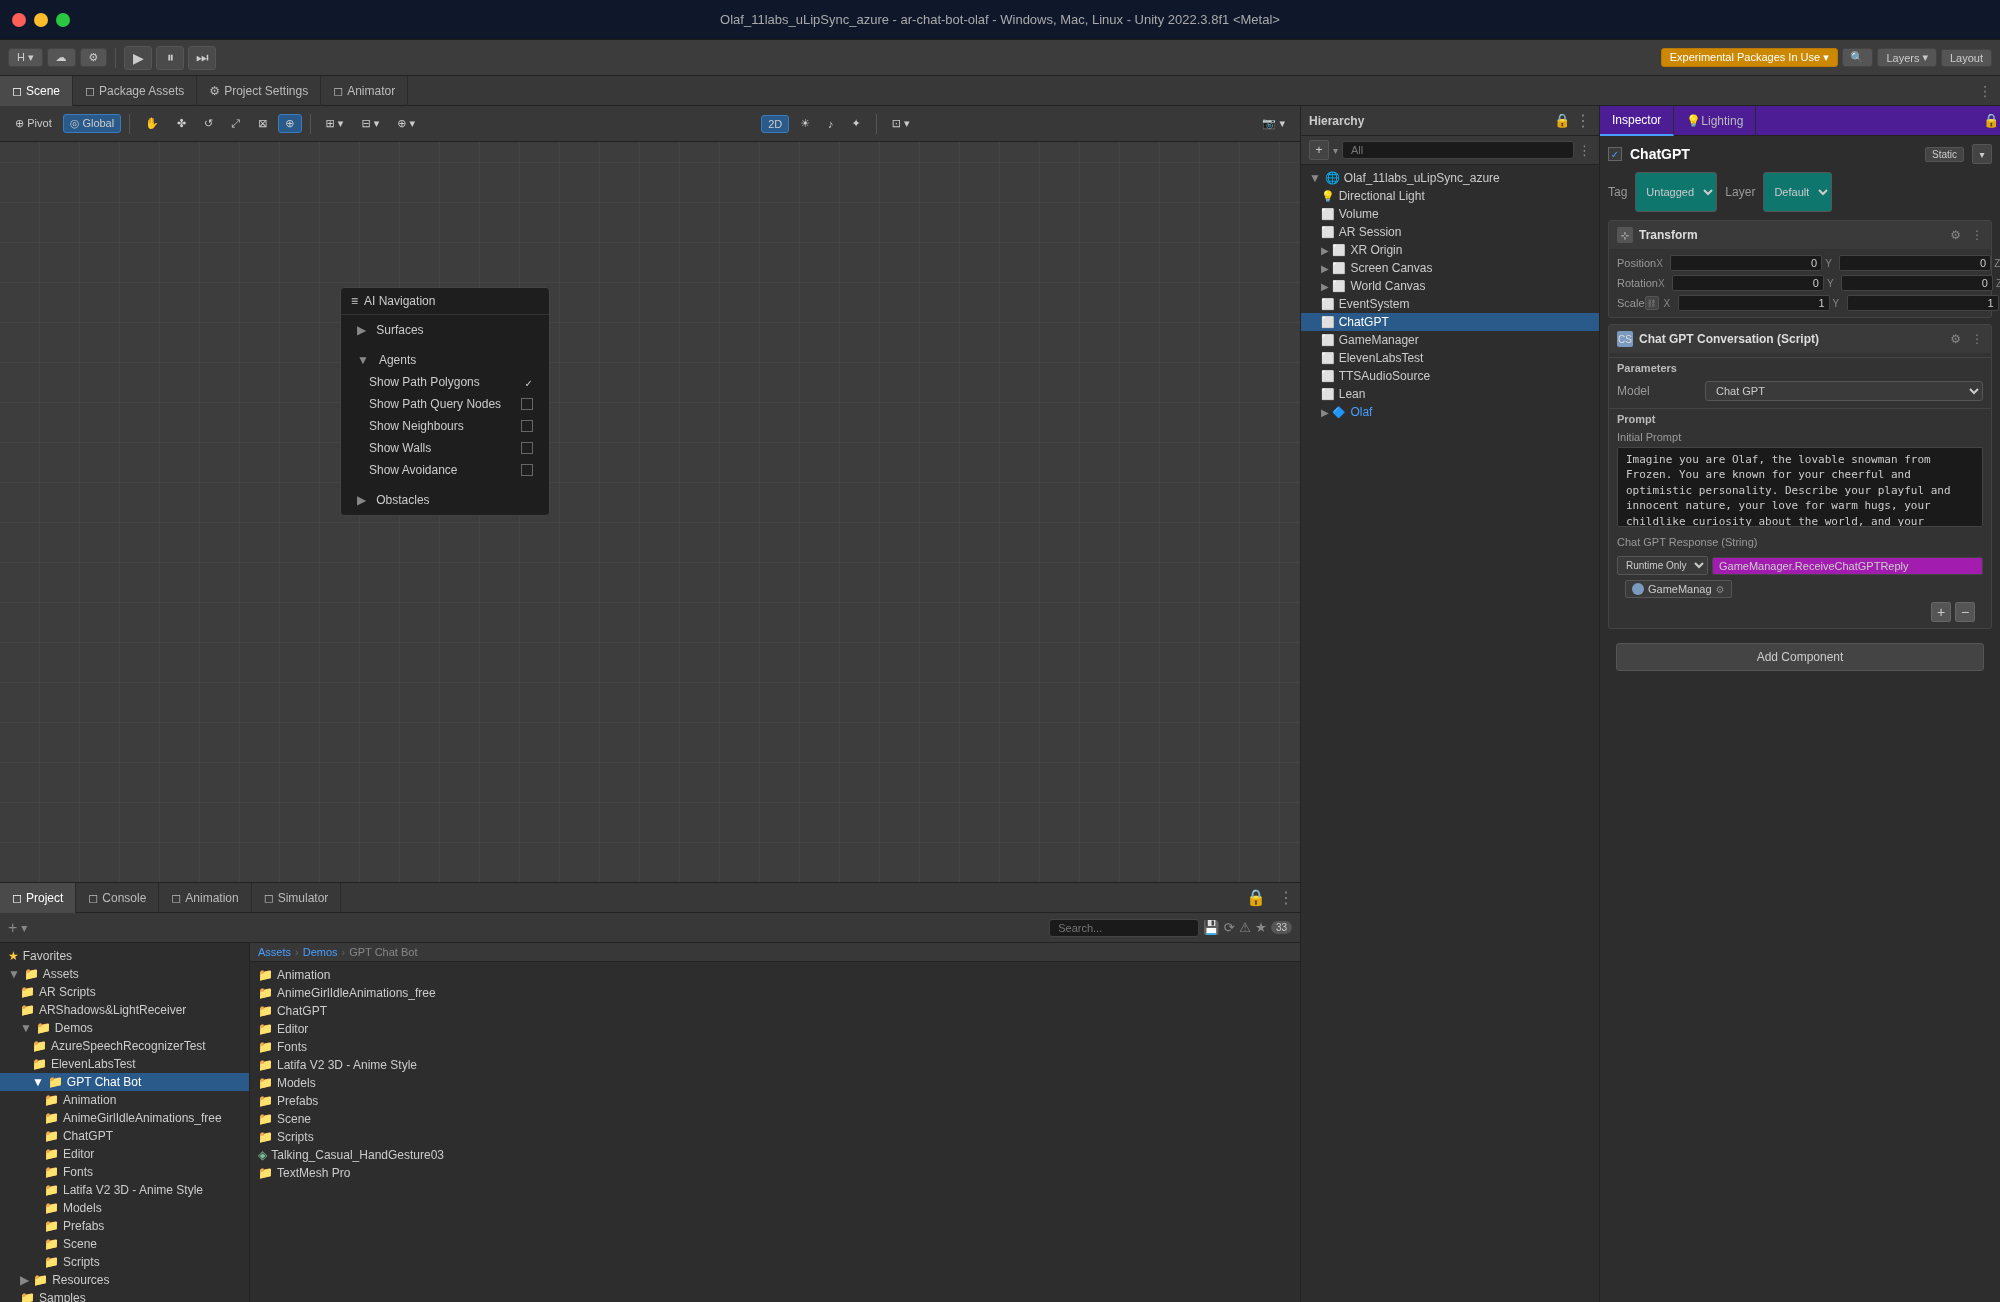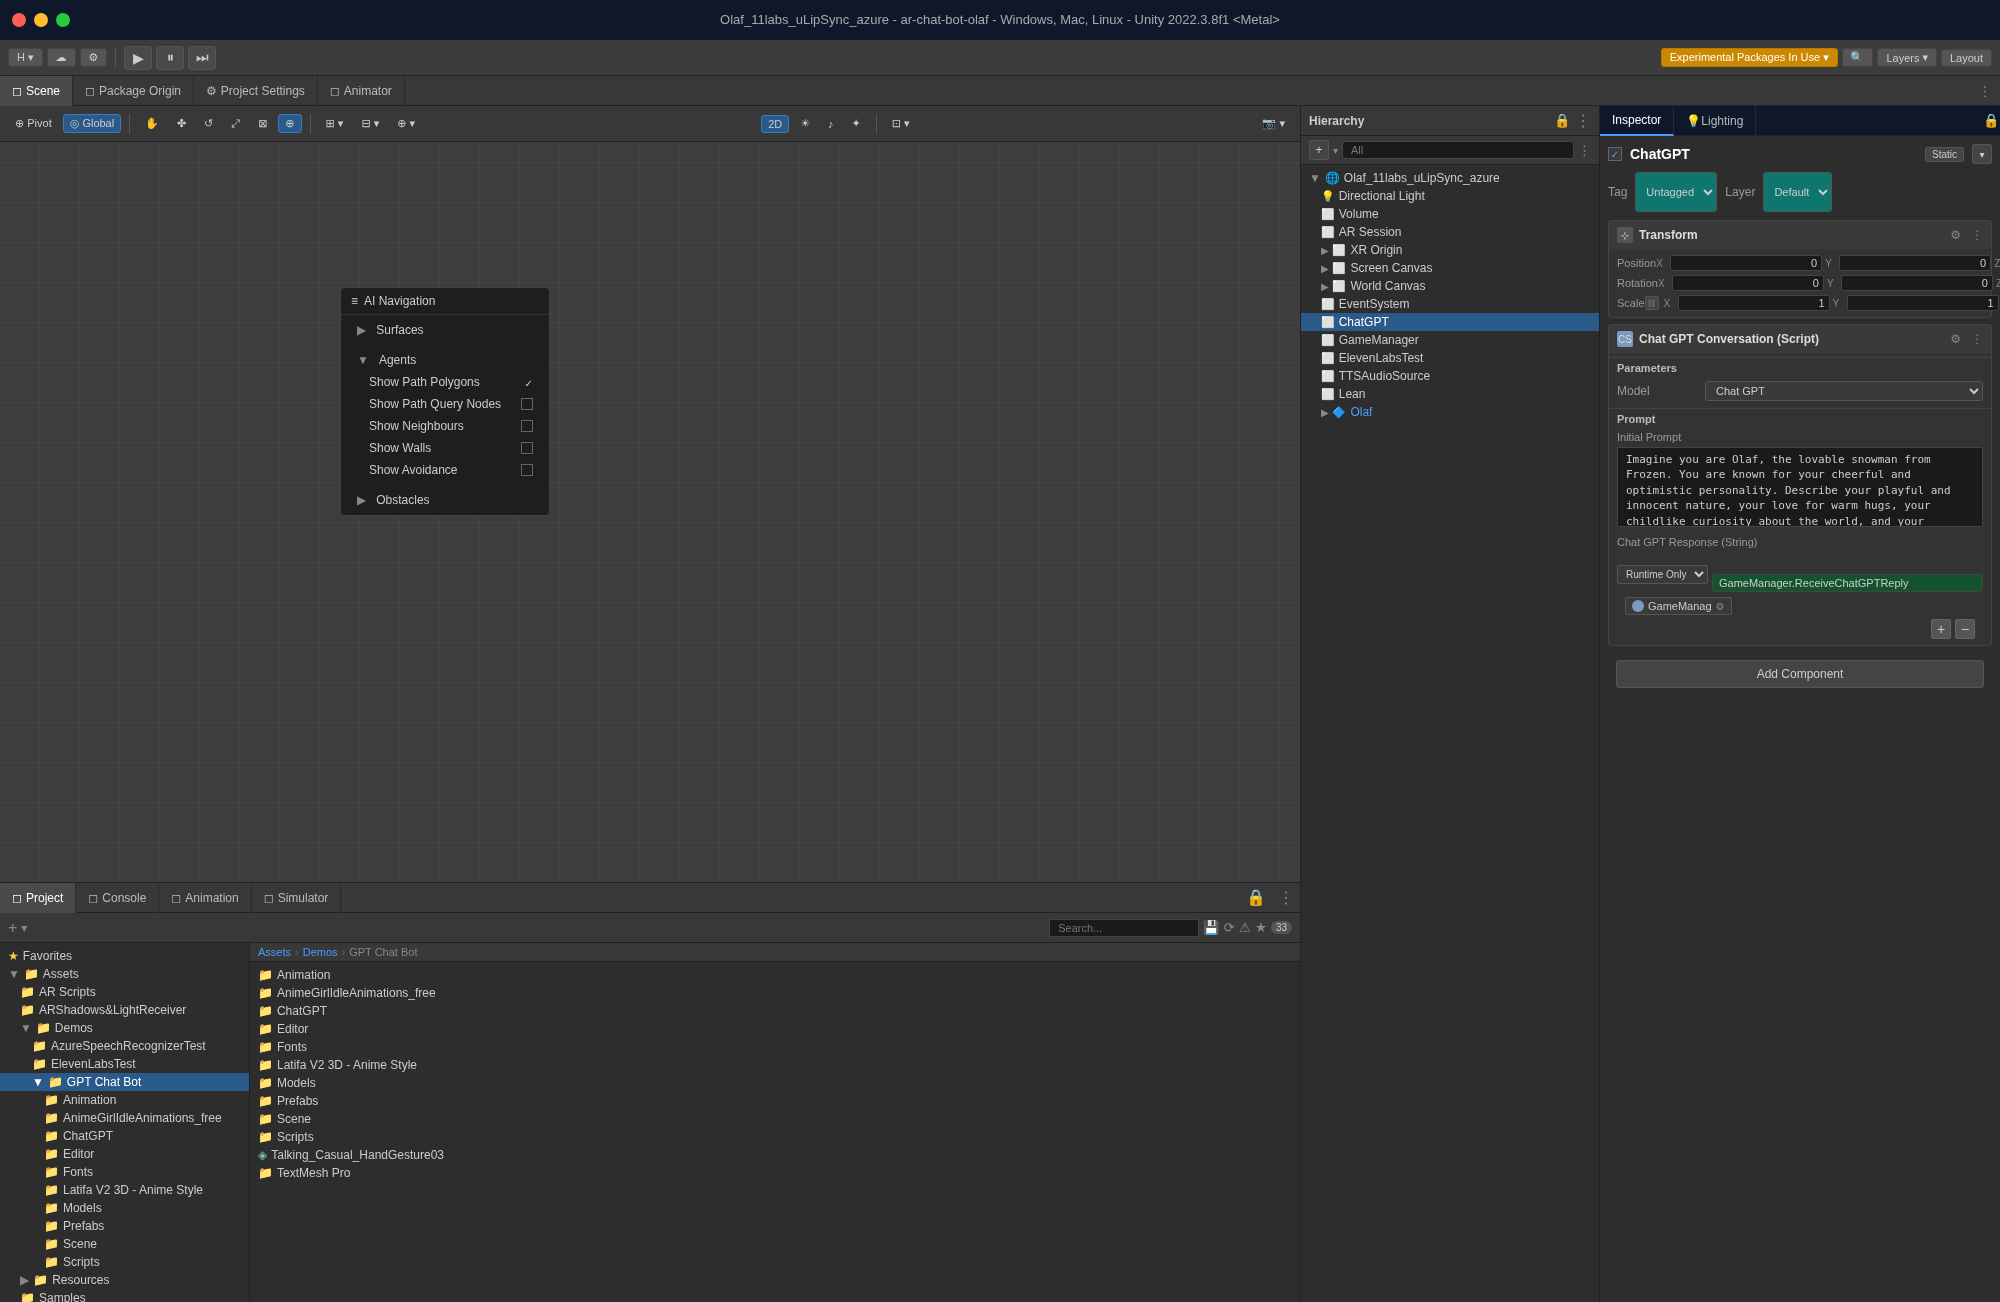--- a/index.html
+++ b/index.html
@@ -53,21 +53,21 @@
     
     .hierarchy-panel { width: 300px; background: #2d2d2d; display: flex; flex-direction: column; border-left: 1px solid #222; border-right: 1px solid #222; }
     .hierarchy-toolbar { background: #383838; height: 30px; display: flex; align-items: center; padding: 0 8px; gap: 4px; border-bottom: 1px solid #222; }
     .hierarchy-items { flex: 1; overflow-y: auto; padding: 4px 0; }
     .h-item { padding: 2px 8px; display: flex; align-items: center; gap: 4px; cursor: pointer; color: #ccc; font-size: 12px; }
     .h-item.selected { background: #2a5a8a; color: #fff; }
     .h-item .obj-icon { color: #7a9abf; font-size: 11px; }
 
     
     .inspector-panel { width: 400px; background: #2d2d2d; display: flex; flex-direction: column; }
-    .inspector-tabs { background: #0f172a; height: 30px; display: flex; align-items: center; border-bottom: 1px solid #222; }
+    .inspector-tabs { background: #4c1d95; height: 30px; display: flex; align-items: center; border-bottom: 1px solid #222; }
     .inspector-tab { padding: 0 12px; height: 30px; display: flex; align-items: center; cursor: pointer; color: #bbb; font-size: 12px; border-right: 1px solid #2a2a2a; }
     .inspector-tab.active { color: #fff; border-bottom: 2px solid #4a9eff; }
     .inspector-body { flex: 1; overflow-y: auto; padding: 8px; }
 
     .inspector-header { display: flex; align-items: center; gap: 8px; margin-bottom: 8px; }
     .checkbox { width: 14px; height: 14px; border: 1px solid #666; background: #3a3a3a; display: flex; align-items: center; justify-content: center; font-size: 10px; color: #4a9eff; }
     .obj-name { color: #fff; font-size: 14px; font-weight: bold; flex: 1; }
     .static-badge { background: #444; border: 1px solid #555; color: #ccc; padding: 1px 6px; border-radius: 2px; font-size: 10px; }
 
     .tag-row { display: flex; align-items: center; gap: 8px; margin-bottom: 8px; font-size: 12px; color: #999; }
@@ -87,21 +87,21 @@
     .api-key-field { background: #1a1a1a; border: 2px solid #cc4444; color: #ccc; padding: 3px 8px; border-radius: 2px; font-size: 11px; flex: 1; height: 22px; }
 
     .model-row { display: flex; align-items: center; padding: 3px 8px; gap: 8px; }
     .model-select { background: #3a3a3a; border: 1px solid #555; color: #ccc; padding: 2px 6px; border-radius: 3px; font-size: 11px; flex: 1; }
 
     .prompt-area { background: #1a1a1a; border: 1px solid #444; color: #ccc; padding: 4px 8px; border-radius: 2px; font-size: 11px; width: calc(100% - 16px); margin: 0 8px; height: 80px; resize: none; line-height: 1.4; }
 
     .event-section { padding: 4px 8px; }
     .event-row { display: flex; align-items: center; gap: 4px; margin-bottom: 3px; }
     .runtime-select { background: #3a3a3a; border: 1px solid #555; color: #ccc; padding: 2px 4px; border-radius: 2px; font-size: 10px; }
-    .event-function { background: #14532d; border: 1px solid #444; color: #ccc; padding: 2px 6px; border-radius: 2px; font-size: 11px; flex: 1; margin-top: 18px; }
+    .event-function { background: #a21caf; border: 1px solid #444; color: #ccc; padding: 2px 6px; border-radius: 2px; font-size: 11px; flex: 1; }
 
     .game-obj-row { display: flex; align-items: center; gap: 4px; padding: 2px 8px; }
     .game-obj-ref { background: #3a3a3a; border: 1px solid #555; color: #ccc; padding: 2px 6px; border-radius: 2px; font-size: 11px; display: flex; align-items: center; gap: 4px; }
     .game-obj-icon { width: 12px; height: 12px; background: #7a9abf; border-radius: 50%; display: inline-block; }
 
     .event-actions { display: flex; justify-content: flex-end; padding: 2px 8px; gap: 4px; }
     .event-add-btn { background: #555; border: 1px solid #666; color: #ccc; width: 20px; height: 20px; border-radius: 2px; display: flex; align-items: center; justify-content: center; cursor: pointer; font-size: 14px; }
 
     .add-component-btn { background: #444; border: 1px solid #555; color: #ccc; padding: 6px 20px; border-radius: 3px; font-size: 12px; cursor: pointer; width: calc(100% - 16px); margin: 8px; text-align: center; }
 
@@ -160,21 +160,21 @@
   </button>
 </div>
 
 <div class="tab-bar">
   <div class="tab active">
     <span>◻</span>
     <span>Scene</span>
   </div>
   <div class="tab">
     <span>◻</span>
-    <span>Package Origin</span>
+    <span>Package Assets</span>
   </div>
   <div class="tab">
     <span>⚙</span>
     <span>Project Settings</span>
   </div>
   <div class="tab">
     <span>◻</span>
     <span>Animator</span>
   </div>
   <div style="flex:1; border-right: none;"></div>

